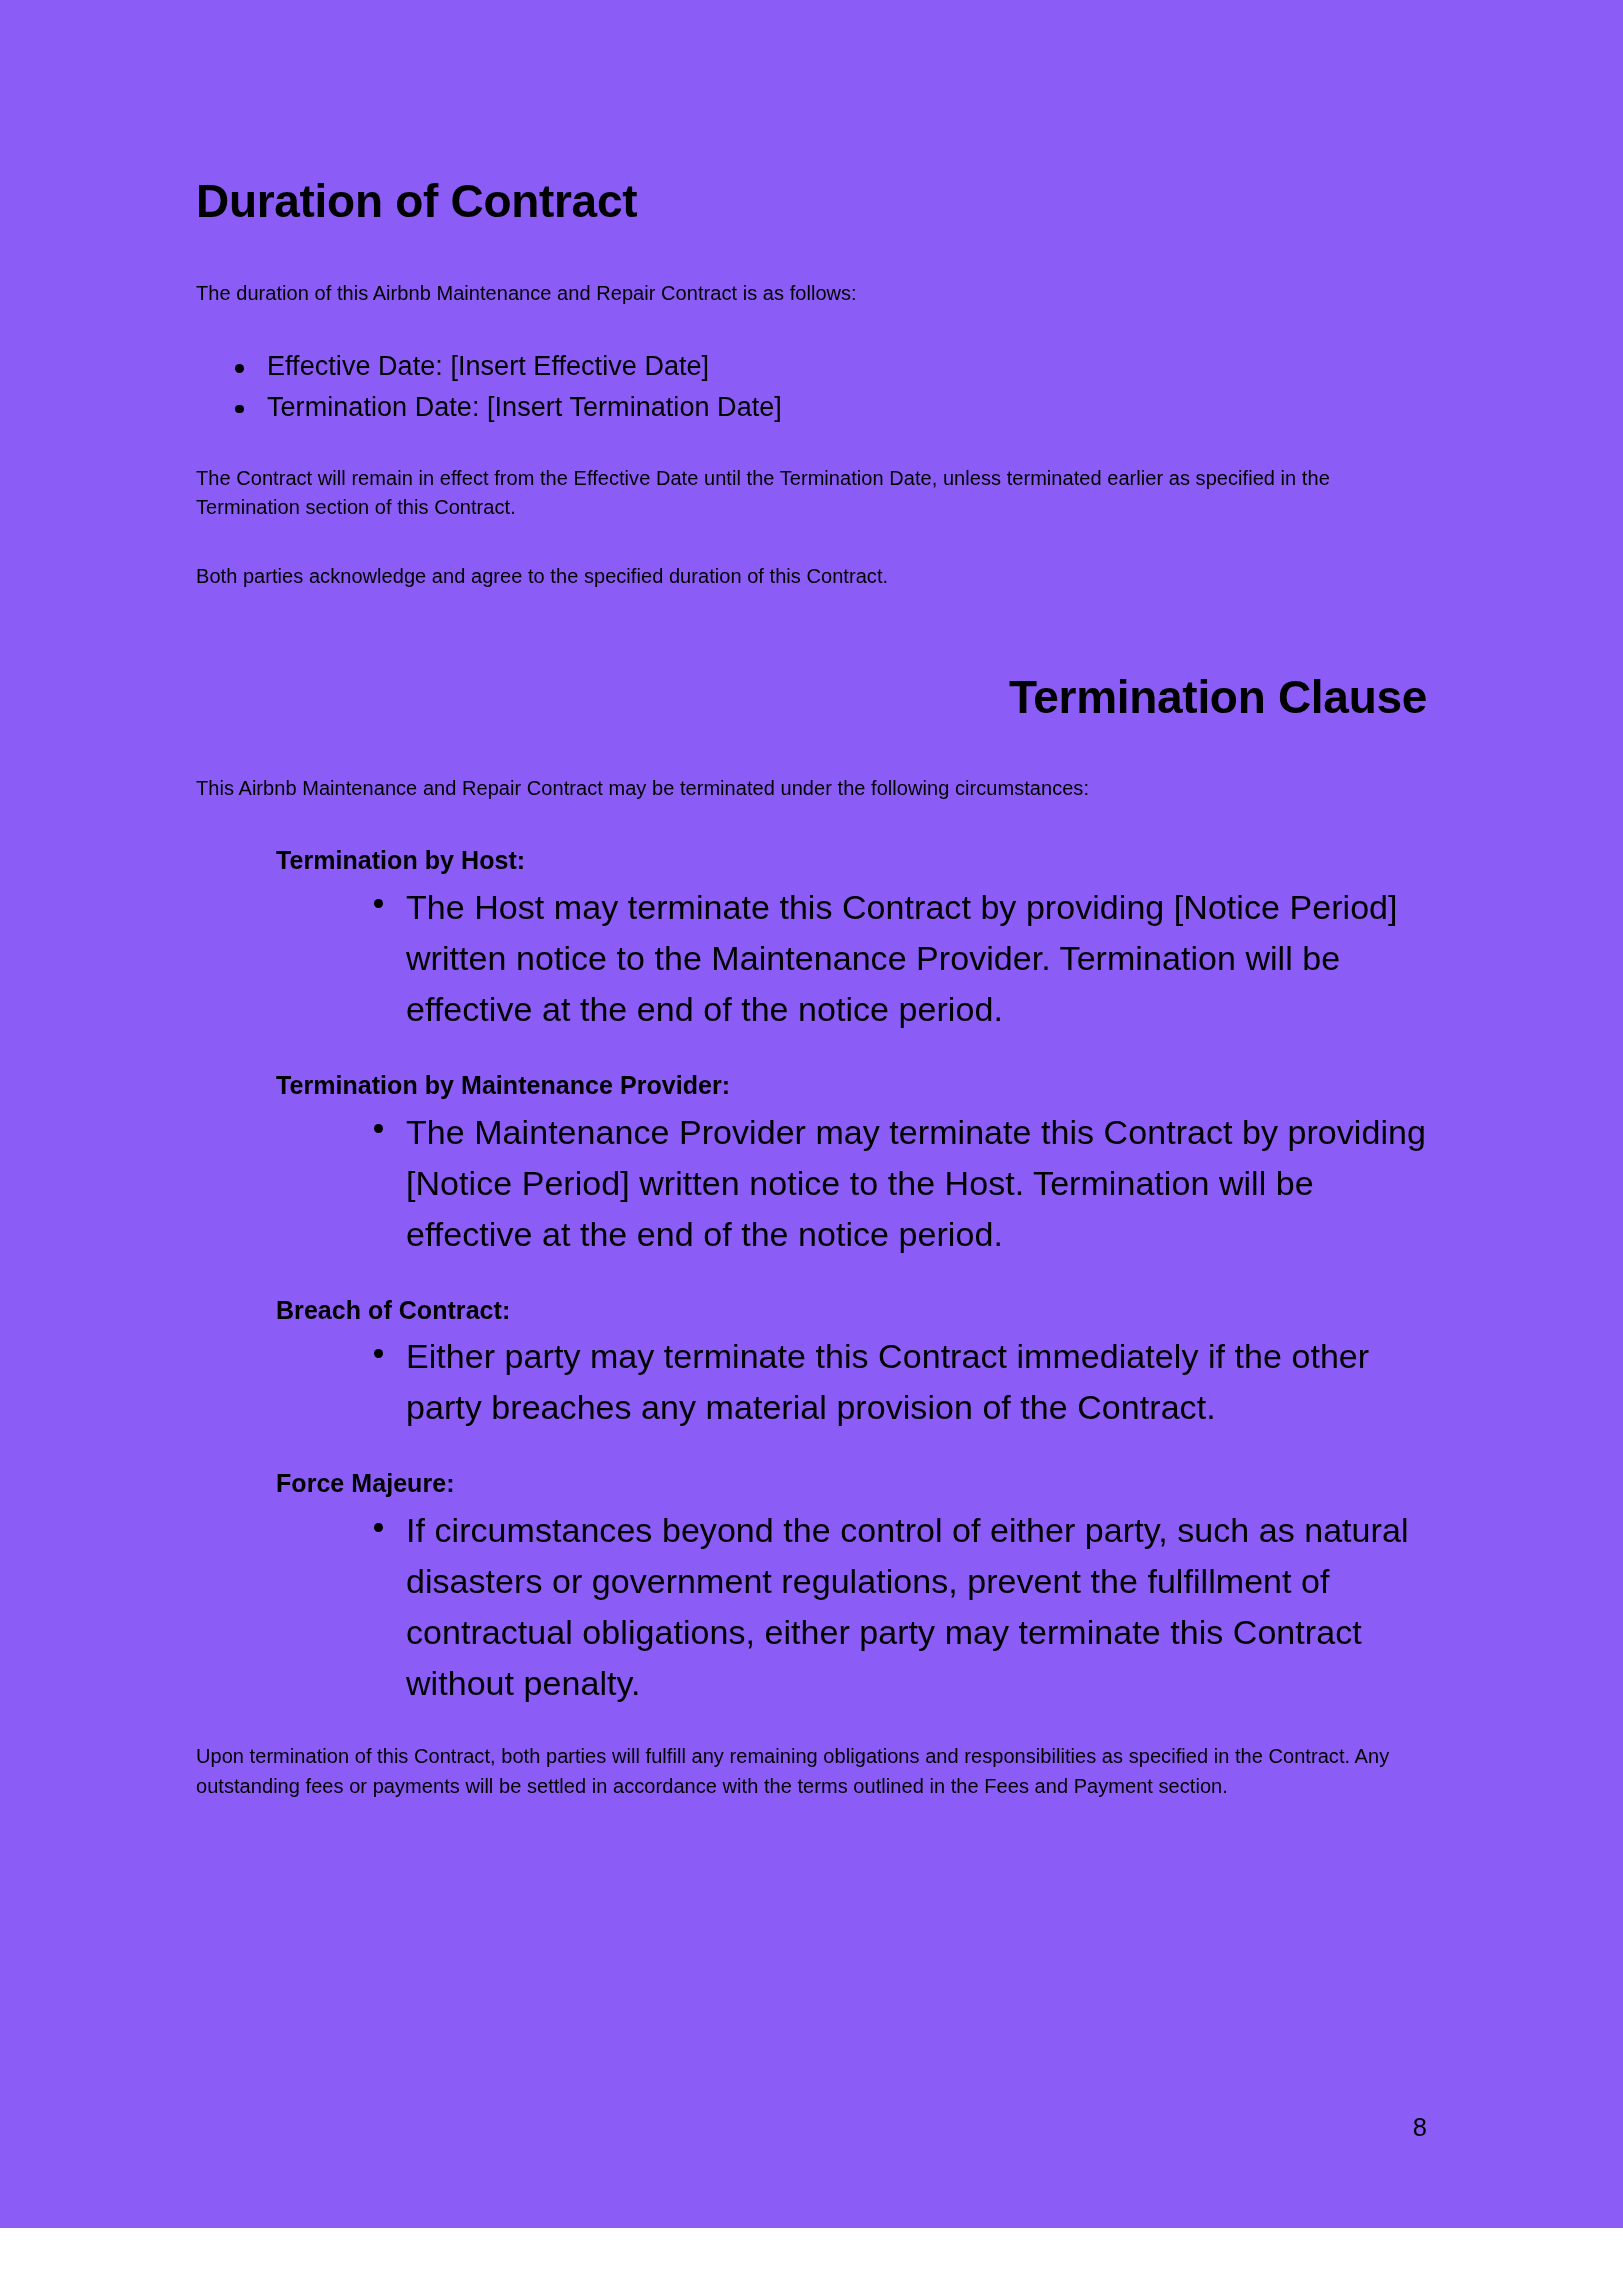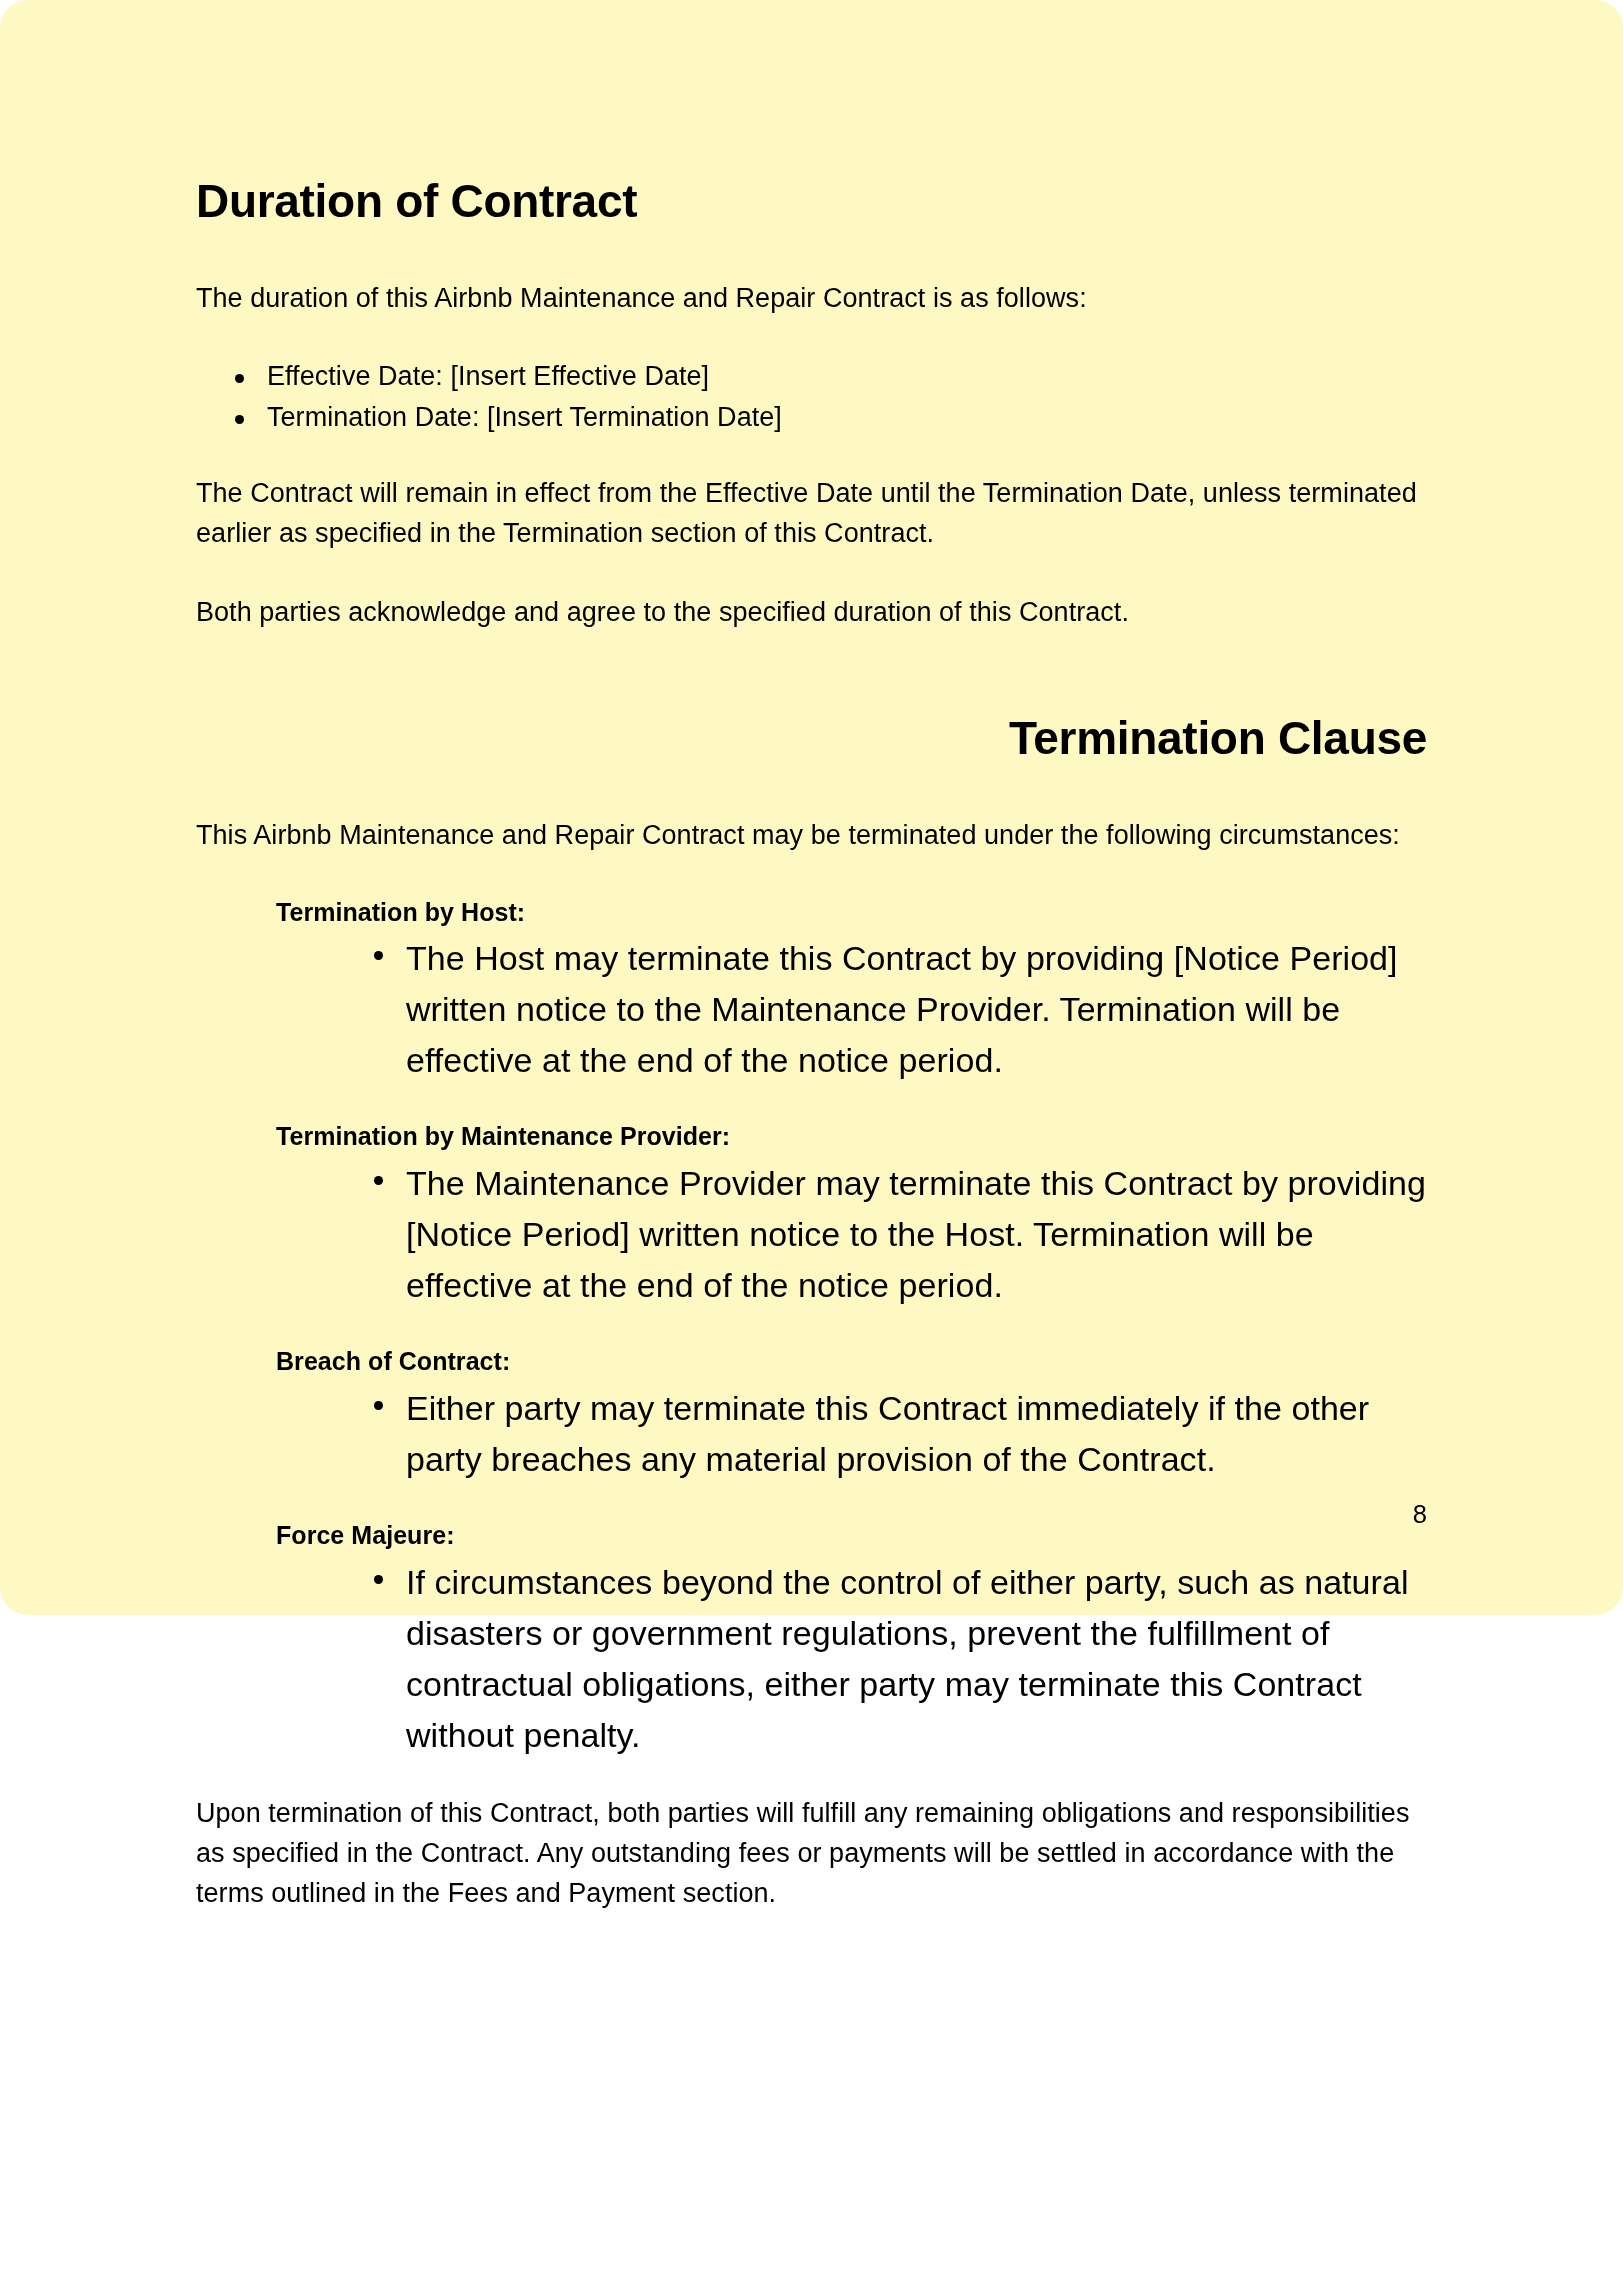--- a/index.html
+++ b/index.html
@@ -12,24 +12,23 @@
     height: 2293px;
     font-family: "Liberation Sans", sans-serif;
     color: #000000;
     -webkit-font-smoothing: antialiased;
   }
 
   .page {
     position: relative;
     box-sizing: border-box;
     width: 1623px;
-    height: 1615px;
-    background: #fef9c3;
+    height: 2228px;
+    background: #8b5cf6;
     padding: 176px 196px 59px 196px;
-    border-radius: 28px;
   }
 
   .content {
     width: 1231px;
   }
 
   h1.section-heading {
     font-family: "Liberation Sans", sans-serif;
     font-size: 46px;
     font-weight: bold;
@@ -38,21 +37,21 @@
     margin: 0 0 51px 0;
     color: #000000;
   }
 
   h1.section-heading.second {
     margin-top: 80px;
     text-align: right;
   }
 
   p.body-text {
-    font-size: 27px;
+    font-size: 20px;
     line-height: 1.48;
     margin: 0 0 39px 0;
     color: #000000;
     letter-spacing: 0.05px;
   }
 
   p.body-text.tight {
     margin-bottom: 28px;
   }
 

